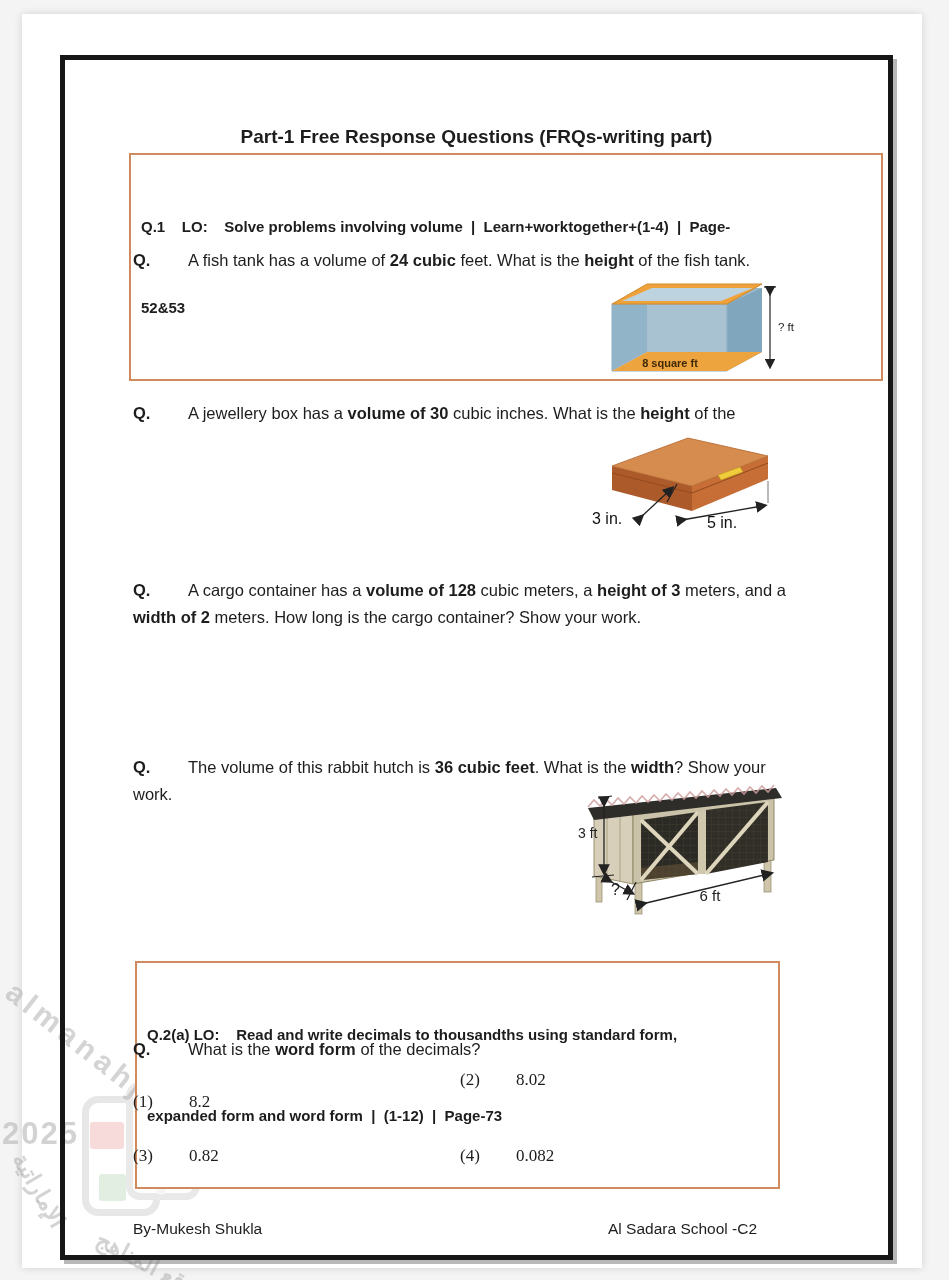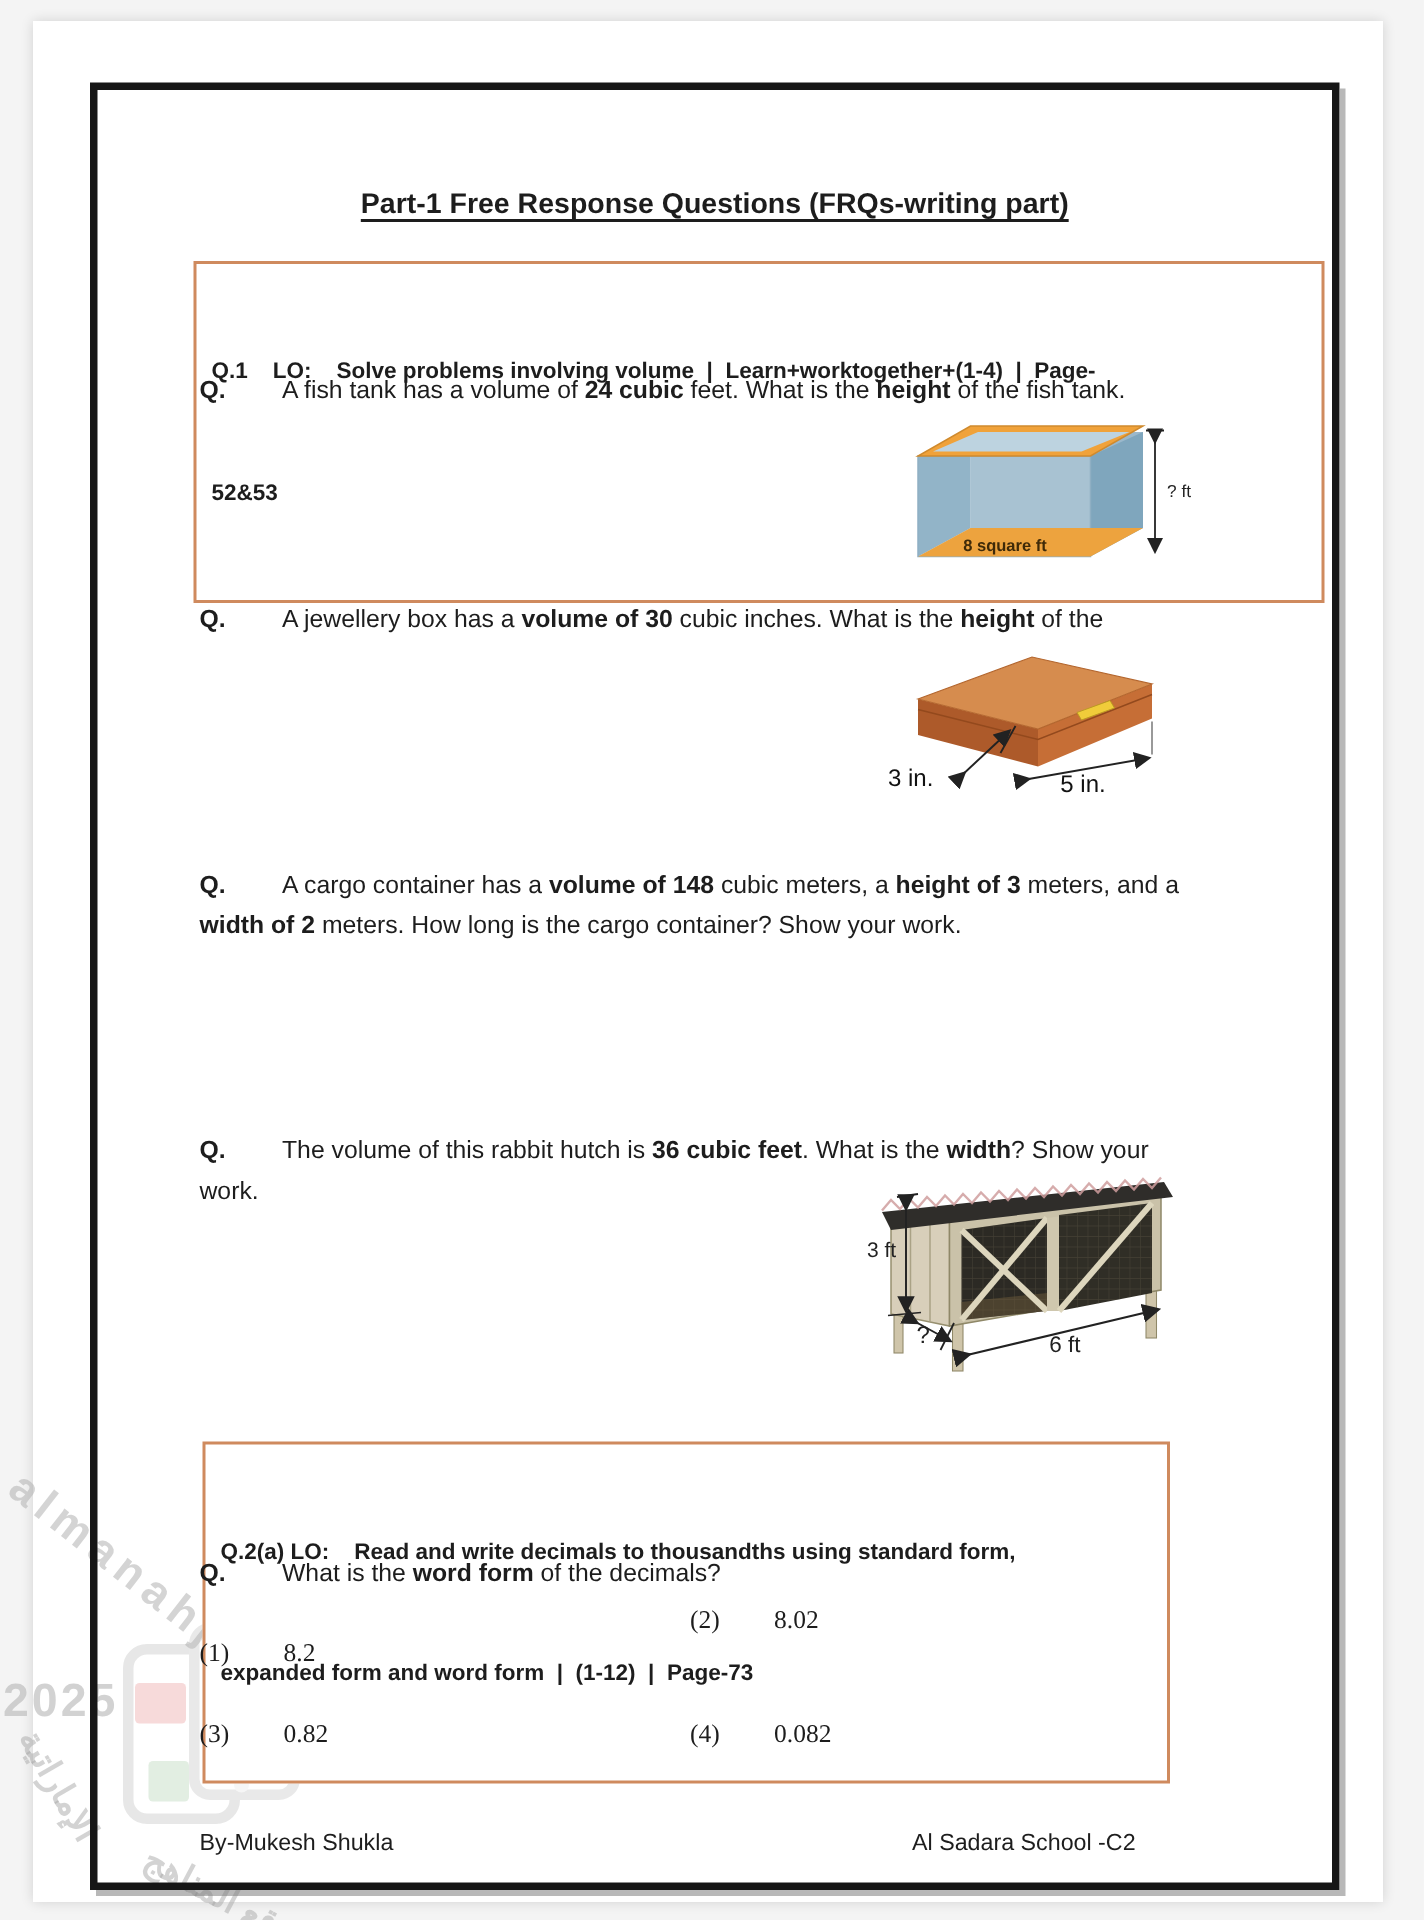--- a/index.html
+++ b/index.html
@@ -2,23 +2,23 @@
 <html><head>
 <meta charset="utf-8">
 <style>
   * { margin:0; padding:0; box-sizing:border-box; }
   html,body { width:949px; height:1280px; background:#f4f4f4; font-family:"Liberation Sans", sans-serif; }
   #stage { position:relative; width:949px; height:1280px; overflow:hidden; background:#f4f4f4; }
   .page { position:absolute; left:22px; top:14px; width:900px; height:1254px; background:#ffffff; box-shadow:0 0 8px rgba(0,0,0,.14); }
   .frame { position:absolute; left:60px; top:55px; width:833px; height:1205px; border:5px solid #161616; box-shadow:4px 4px 0 rgba(125,125,125,.55); z-index:5; pointer-events:none; }
   .content { position:absolute; z-index:10; color:#1d1d1d; }
   .title { left:60px; top:126px; width:833px; text-align:center; font-size:19px; font-weight:700; }
-  .title span { text-decoration:underline; text-decoration-thickness:2px; text-underline-offset:4px; }
+  .title span { text-decoration-thickness:2px; text-underline-offset:4px; }
   .lobox { border:2px solid #cf8a5e; padding:4px 10px; font-weight:700; font-size:15px; line-height:27px; white-space:pre-wrap; background:#fff; }
-  .lobox1 { left:129px; top:174px; width:754px; }
+  .lobox1 { left:129px; top:153px; width:754px; }
   .lobox2 { left:135px; top:961px; width:645px; }
   .q { font-size:16.5px; line-height:27px; width:762px; }
   .qrow .qlab { display:inline-block; width:55px; font-weight:700; }
   .b { font-weight:700; }
   .opt { font-family:"Liberation Serif", serif; font-size:17px; }
   .opt .onum { display:inline-block; width:56px; }
   .footer { font-size:15.5px; }
   svg text { font-family:"Liberation Sans", sans-serif; }
   
   .wm { position:absolute; z-index:1; pointer-events:none; }
@@ -110,21 +110,21 @@
     </g>
     <text x="2" y="98" font-size="16" fill="#111">3 in.</text>
     <line x1="50" y1="92" x2="80" y2="64" stroke="#222" stroke-width="1.3" marker-start="url(#mj)" marker-end="url(#mj)"></line>
     <line x1="87" y1="58" x2="77" y2="76" stroke="#222" stroke-width="1.2"></line>
     <line x1="92" y1="94" x2="172" y2="80" stroke="#222" stroke-width="1.3" marker-start="url(#mj)" marker-end="url(#mj)"></line>
     <line x1="178" y1="55" x2="178" y2="77" stroke="#555" stroke-width="0.8"></line>
     <text x="132" y="102" font-size="16" fill="#111" text-anchor="middle">5 in.</text>
   </svg>
 
   <div class="content q" style="left:133px; top:577px;">
-    <div class="qrow"><span class="qlab">Q.</span><span><span>A cargo container has a </span><span class="b">volume of 148</span><span> cubic meters, a </span><span class="b">height of 3</span><span> meters, and a</span></span></div>
+    <div class="qrow"><span class="qlab">Q.</span><span><span>A cargo container has a </span><span class="b">volume of 128</span><span> cubic meters, a </span><span class="b">height of 3</span><span> meters, and a</span></span></div>
     <div><span class="b">width of 2</span><span> meters. How long is the cargo container? Show your work.</span></div>
   </div>
 
   <div class="content q" style="left:133px; top:754px;">
     <div class="qrow"><span class="qlab">Q.</span><span><span>The volume of this rabbit hutch is </span><span class="b">36 cubic feet</span><span>. What is the </span><span class="b">width</span><span>? Show your</span></span></div>
     <div><span>work.</span></div>
   </div>
 
   <svg class="content" style="left:578px; top:782px;" width="212" height="138" viewBox="0 0 212 138">
     <defs>

